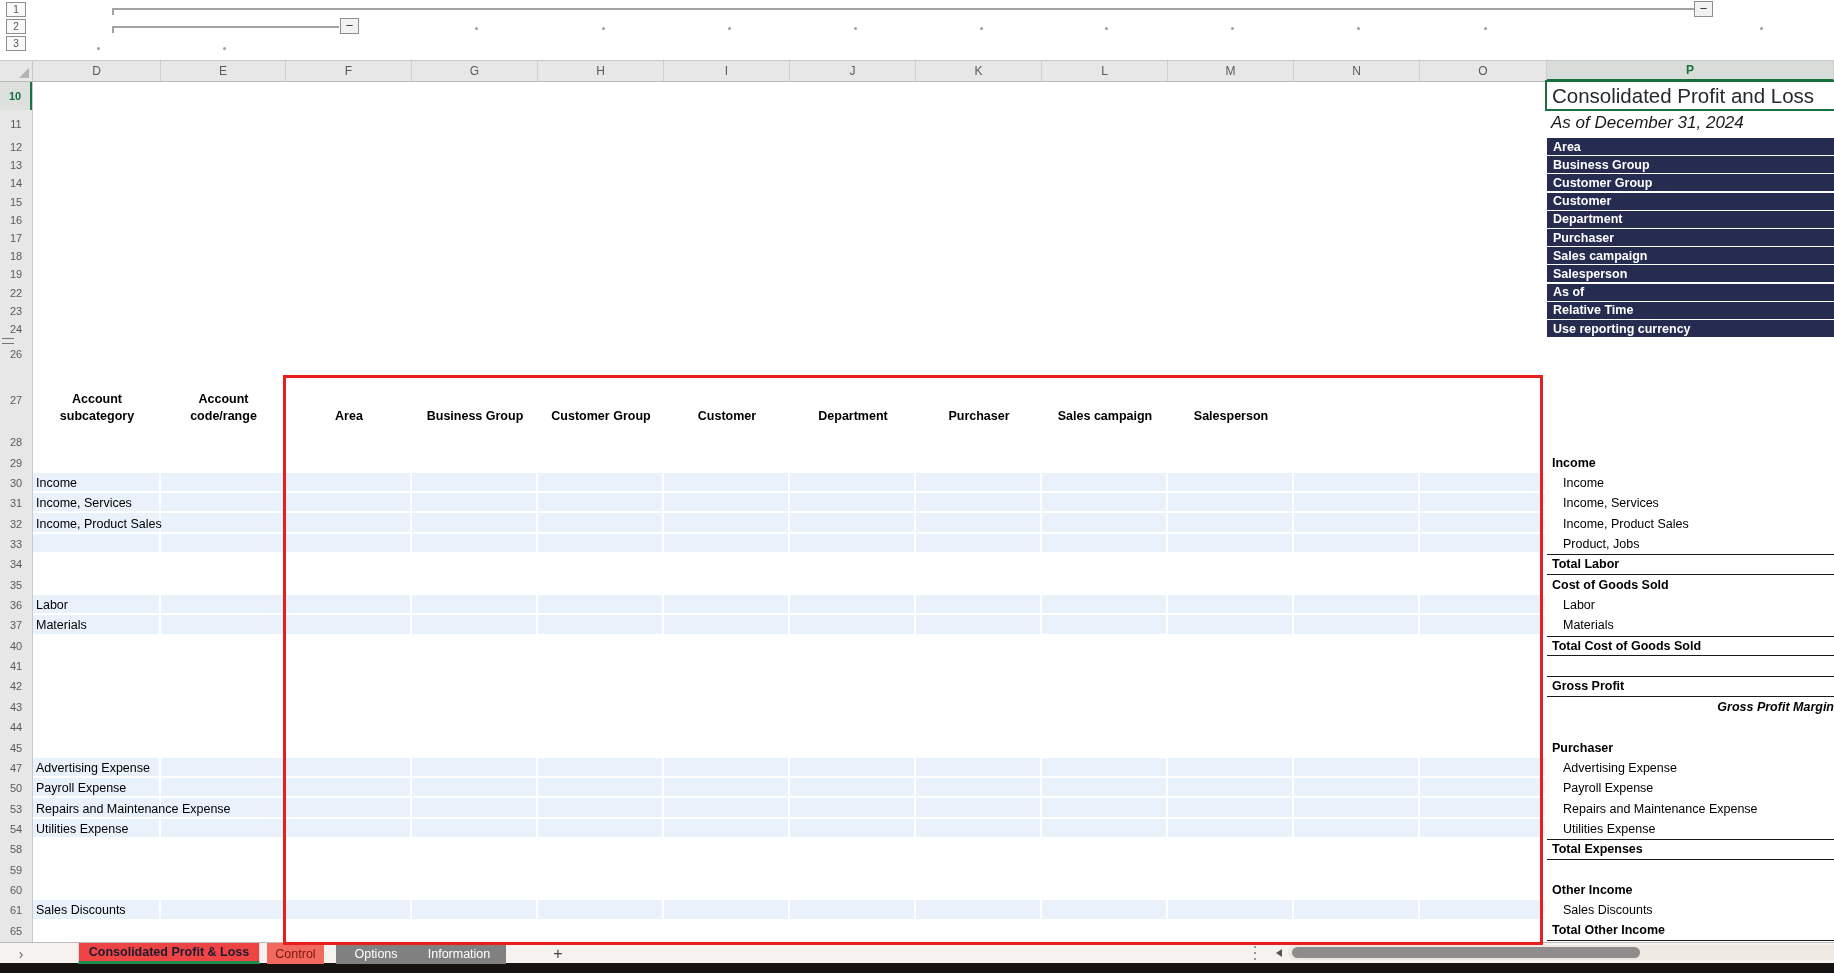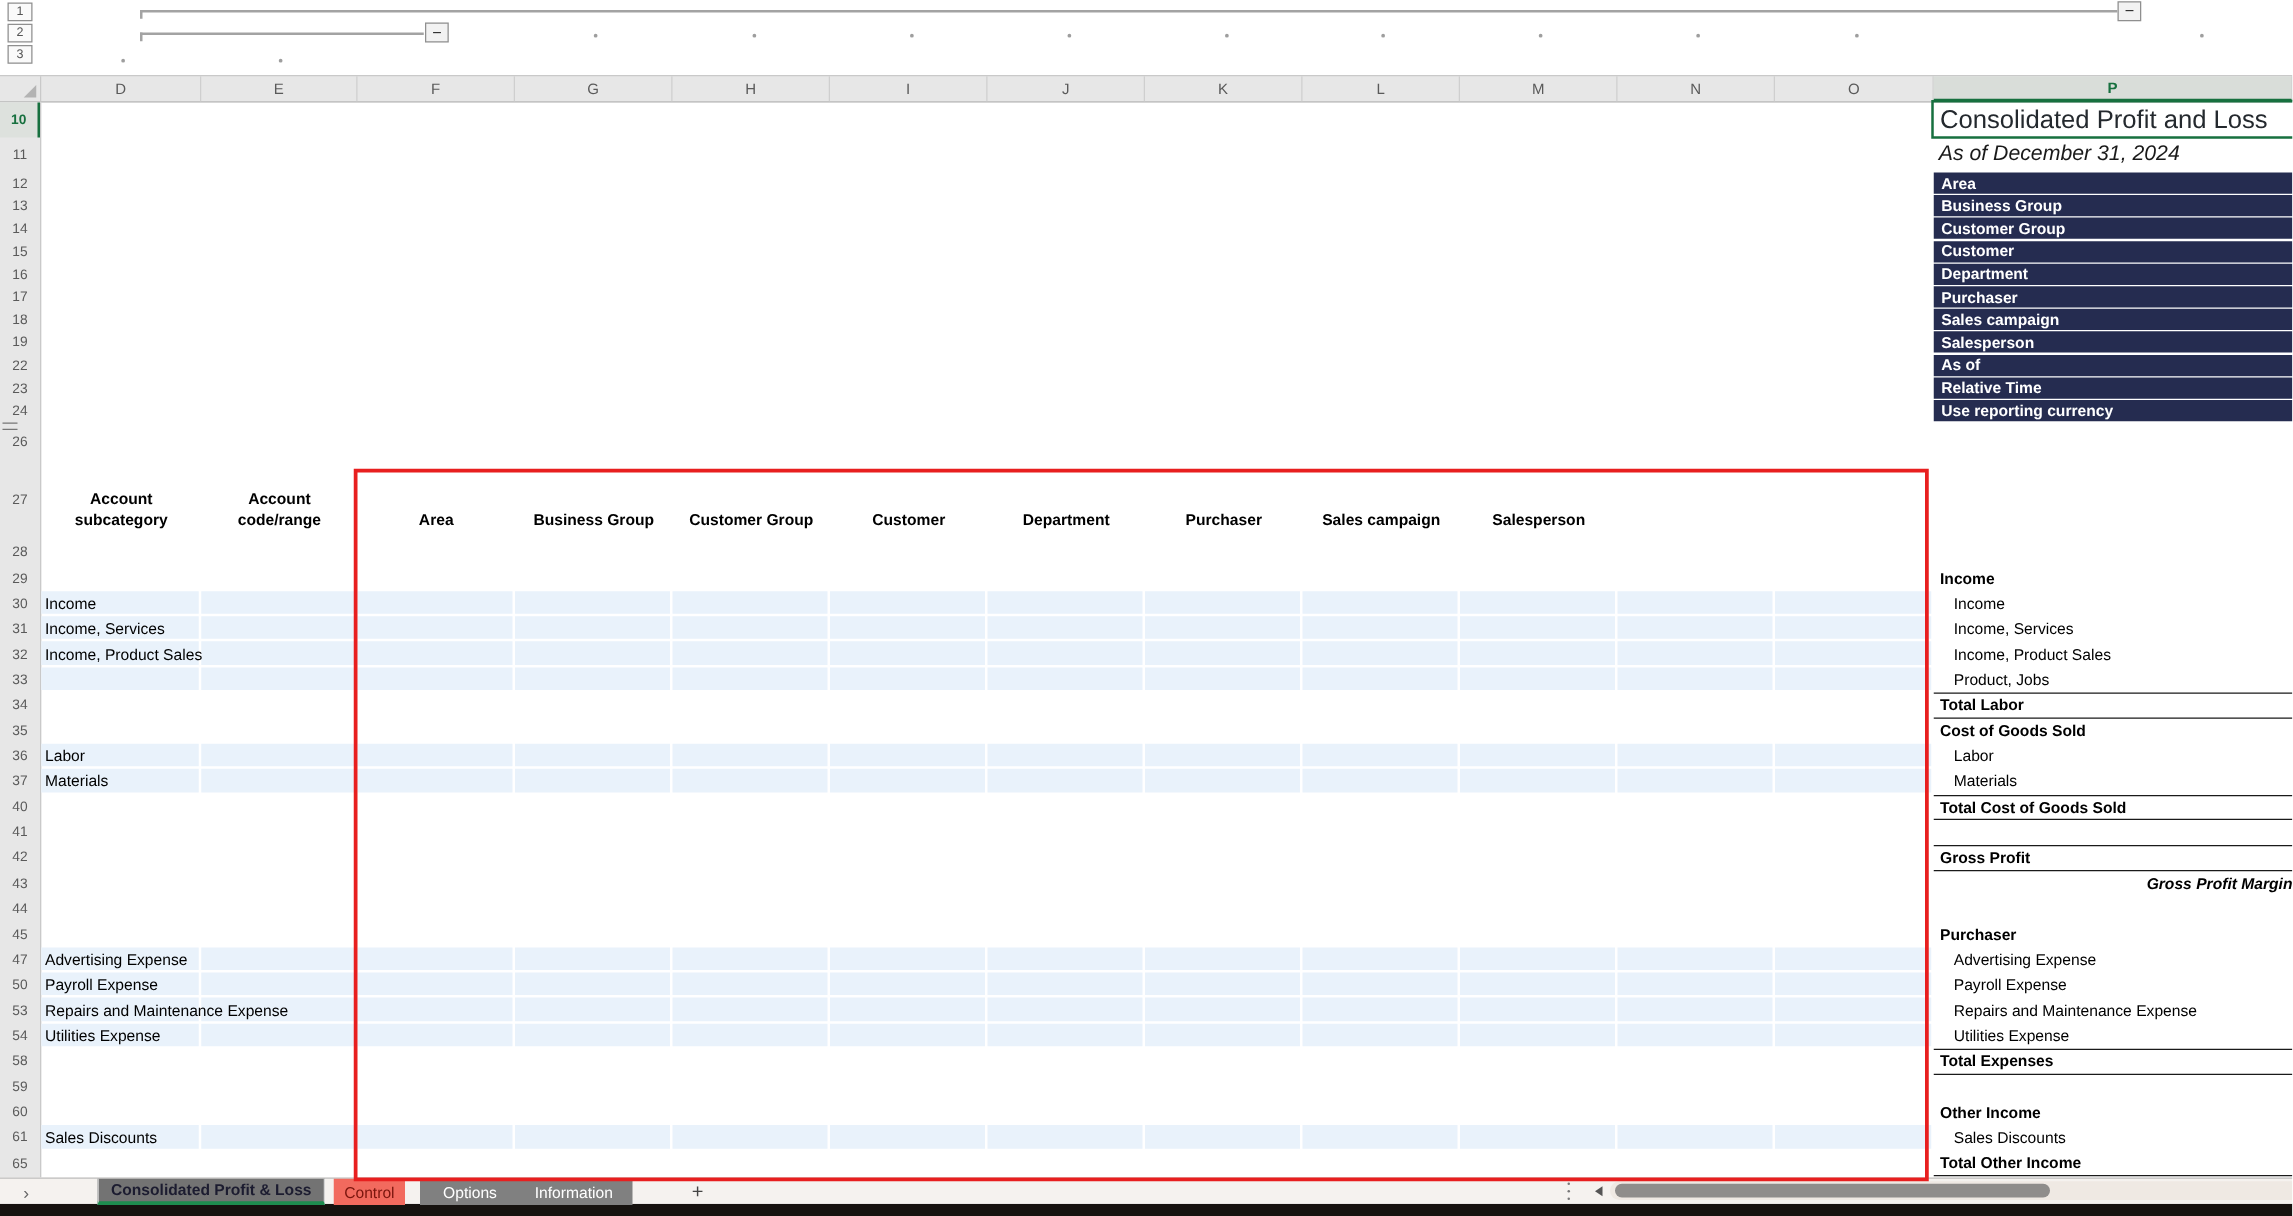--- a/index.html
+++ b/index.html
@@ -56,21 +56,21 @@
   
   .red-rect{position:absolute;left:283px;top:375px;width:1260px;height:570px;box-sizing:border-box;
             border:3px solid #e81f1f;z-index:40;pointer-events:none;}
   
   .tabbar{position:absolute;left:0;top:942px;width:1834px;height:21px;background:#f5f2ef;
           border-top:1px solid #bdbdbd;box-sizing:border-box;z-index:20;}
   .tab-scroll{position:absolute;left:10px;top:2px;width:22px;height:18px;color:#666;font-size:14px;
               display:flex;align-items:center;justify-content:center;}
   .tab{position:absolute;top:0;height:21px;display:flex;align-items:center;justify-content:center;
        font-size:12.5px;box-sizing:border-box;white-space:nowrap;}
-  .tab.active{background:#737373;color:#1c1c30;font-weight:bold;border-bottom:3px solid #1e8c4f;
+  .tab.active{background:#ef4444;color:#1c1c30;font-weight:bold;border-bottom:3px solid #1e8c4f;
               border-left:1px solid #d5d5d5;border-right:1px solid #d5d5d5;}
   .tab.red{background:#f26a5e;color:#7a150d;}
   .tab.gray{background:#808080;color:#fff;}
   .tab-add{position:absolute;left:545px;top:0;width:26px;height:21px;color:#444;font-size:16px;
            display:flex;align-items:center;justify-content:center;}
   .gripper{position:absolute;left:1252px;top:946px;width:6px;height:14px;display:flex;flex-direction:column;
            justify-content:space-between;align-items:center;z-index:21;}
   .gripper i{width:2px;height:2px;background:#777;border-radius:50%;}
   .hscroll-arrow{position:absolute;left:1276px;top:949px;width:0;height:0;z-index:21;
            border-top:4px solid transparent;border-bottom:4px solid transparent;border-right:6px solid #555;}

